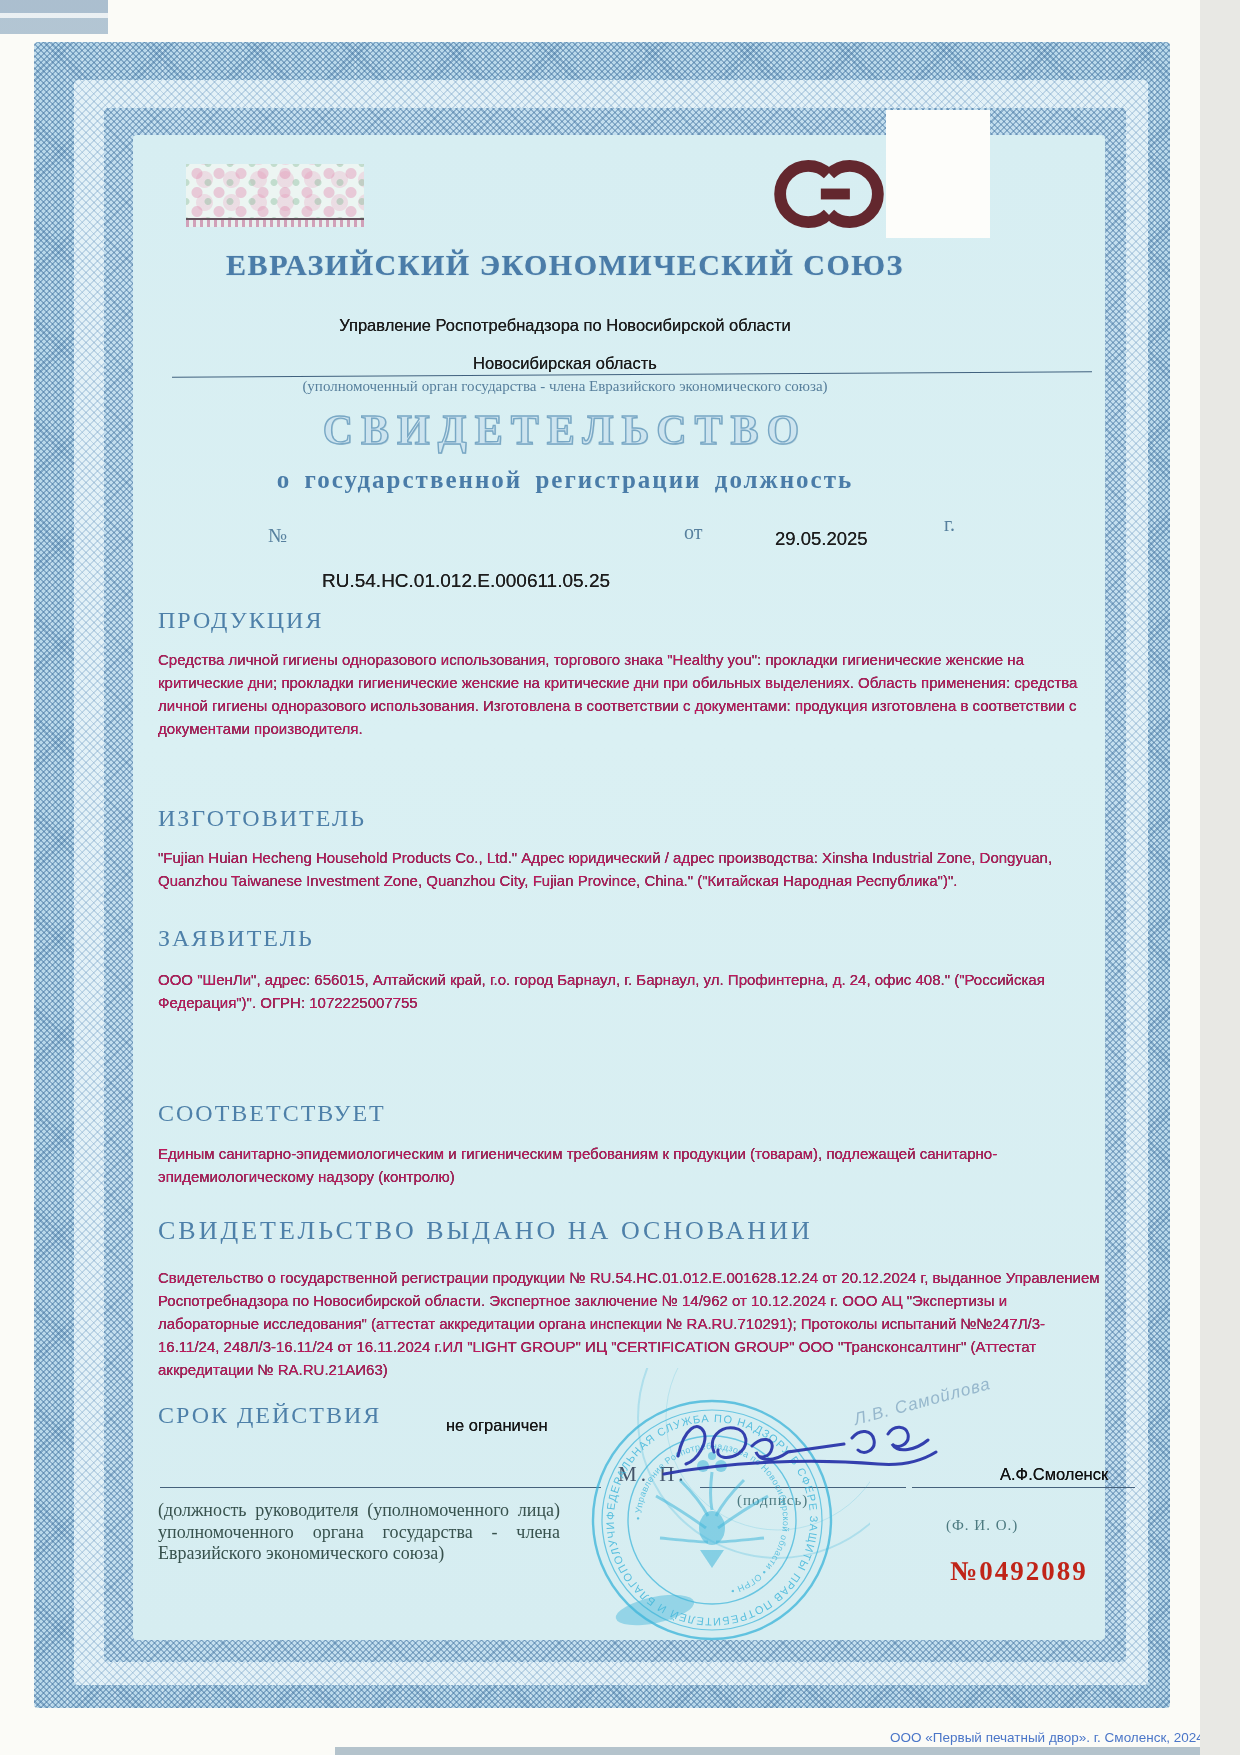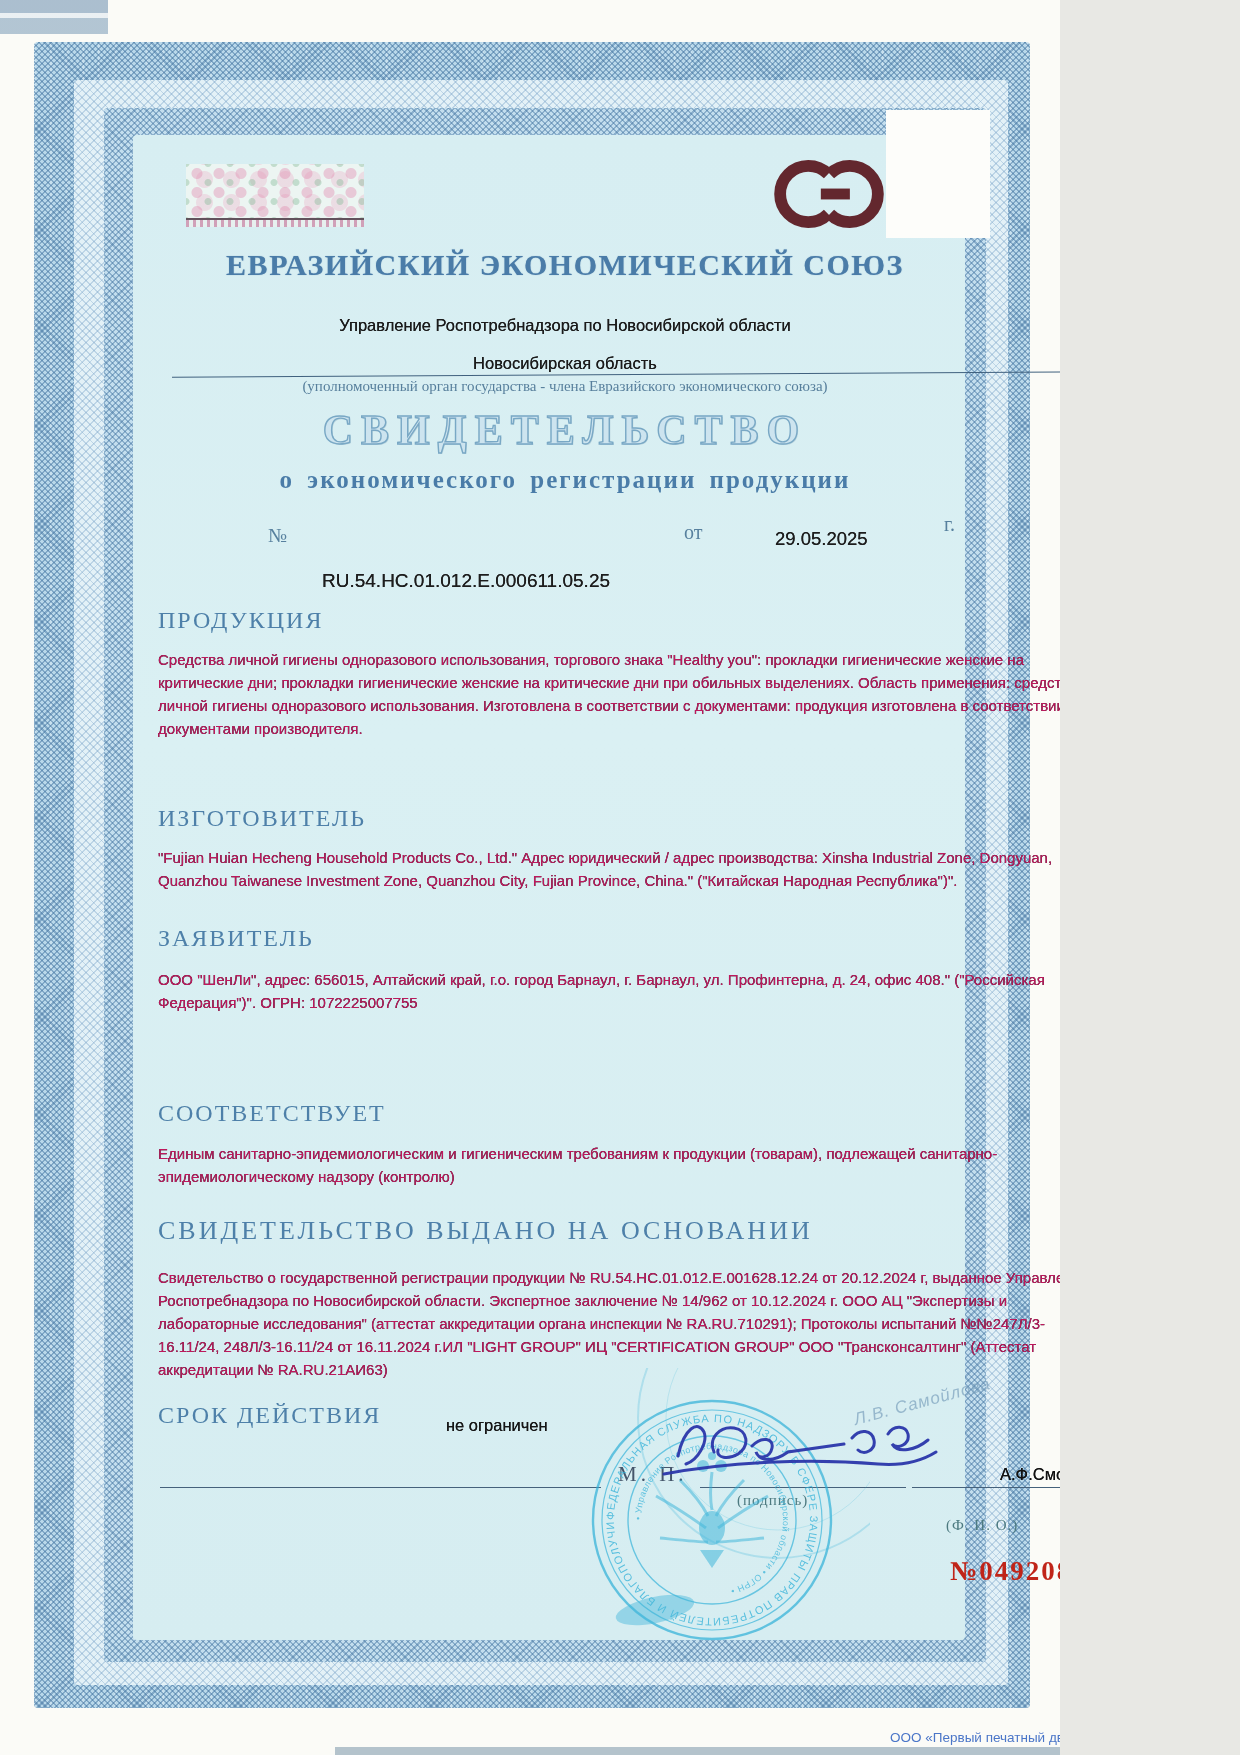--- a/index.html
+++ b/index.html
@@ -1,16 +1,16 @@
 <!DOCTYPE html>
 <html><head>
 <meta charset="utf-8">
 <style>
   html,body{margin:0;padding:0;background:#e8e8e4;}
-  .page{position:relative;width:1060px;height:1755px;background:#fbfbf7;overflow:hidden;
+  .page{position:relative;width:1200px;height:1755px;background:#fbfbf7;overflow:hidden;
         font-family:"Liberation Sans",sans-serif;color:#161616;}
   
   .gband{position:absolute;border-radius:4px;}
   #gb1{left:34px;top:42px;right:30px;bottom:47px;
     background:
       repeating-linear-gradient(45deg, rgba(62,112,158,.45) 0 1.5px, rgba(0,0,0,0) 1.5px 4.2px),
       repeating-linear-gradient(-45deg, rgba(62,112,158,.45) 0 1.5px, rgba(0,0,0,0) 1.5px 4.2px),
       repeating-linear-gradient(90deg, rgba(255,255,255,.22) 0 2px, rgba(0,0,0,0) 2px 16px),
       #b9d8ea;}
   #gb2{left:74px;top:80px;right:52px;bottom:70px;
@@ -119,21 +119,21 @@
     <path d="M88,45 L56,45" stroke="#63272e" stroke-width="12"></path>
   </svg>
 
   <div class="abs ctr" id="union-title">ЕВРАЗИЙСКИЙ ЭКОНОМИЧЕСКИЙ СОЮЗ</div>
   <div class="abs ctr auth-line" id="auth1">Управление Роспотребнадзора по Новосибирской области</div>
   <div class="abs ctr auth-line" id="auth3">Новосибирская область</div>
   <div class="abs" id="auth-underline"></div>
   <div class="abs ctr" id="auth-note">(уполномоченный орган государства - члена Евразийского экономического союза)</div>
 
   <div class="abs ctr" id="doc-title">СВИДЕТЕЛЬСТВО</div>
-  <div class="abs ctr" id="doc-subtitle">о экономического регистрации продукции</div>
+  <div class="abs ctr" id="doc-subtitle">о государственной регистрации должность</div>
 
   <span class="abs numlabel" id="num-label">№</span>
   <span class="abs numval" id="num-value">RU.54.HC.01.012.E.000611.05.25</span>
   <span class="abs numlabel" id="from-label">от</span>
   <span class="abs numval" id="date-value">29.05.2025</span>
   <span class="abs numlabel" id="year-label">г.</span>
 
   <div class="abs sec-h" id="h-product">ПРОДУКЦИЯ</div>
   <div class="abs sec-b" id="b-product">Средства личной гигиены одноразового использования, торгового знака "Healthy you": прокладки гигиенические женские на критические дни; прокладки гигиенические женские на критические дни при обильных выделениях. Область применения: средства личной гигиены одноразового использования. Изготовлена в соответствии с документами: продукция изготовлена в соответствии с документами производителя.</div>
 
@@ -154,20 +154,21 @@
 
   <div class="abs" id="watermark">Л.В. Самойлова</div>
 
   <div class="abs sigline" id="line-left"></div>
   <div class="abs sigline" id="line-mid"></div>
   <div class="abs sigline" id="line-right"></div>
   <div class="abs" id="mp-label">М. П.</div>
   <div class="abs cap" id="sig-cap">(подпись)</div>
   <div class="abs" id="name-value">А.Ф.Смоленск</div>
   <div class="abs cap" id="fio-cap">(Ф. И. О.)</div>
+  <div class="abs" id="position-cap">(должность руководителя (уполномоченного лица) уполномоченного органа государства - члена Евразийского экономического союза)</div>
 
   <div class="abs" id="serial">№0492089</div>
 
   <svg class="abs" id="stamp-svg" viewBox="0 0 310 300">
     <defs>
       <path id="ringO" d="M152,152 m-98,0 a98,98 0 1,1 196,0 a98,98 0 1,1 -196,0" fill="none"></path>
       <path id="ringI" d="M152,152 m-71,0 a71,71 0 1,1 142,0 a71,71 0 1,1 -142,0" fill="none"></path>
     </defs>
     <g fill="none" stroke="#2fb0d8">
       <circle cx="152" cy="152" r="119" stroke-width="2.4" opacity=".8"></circle>

